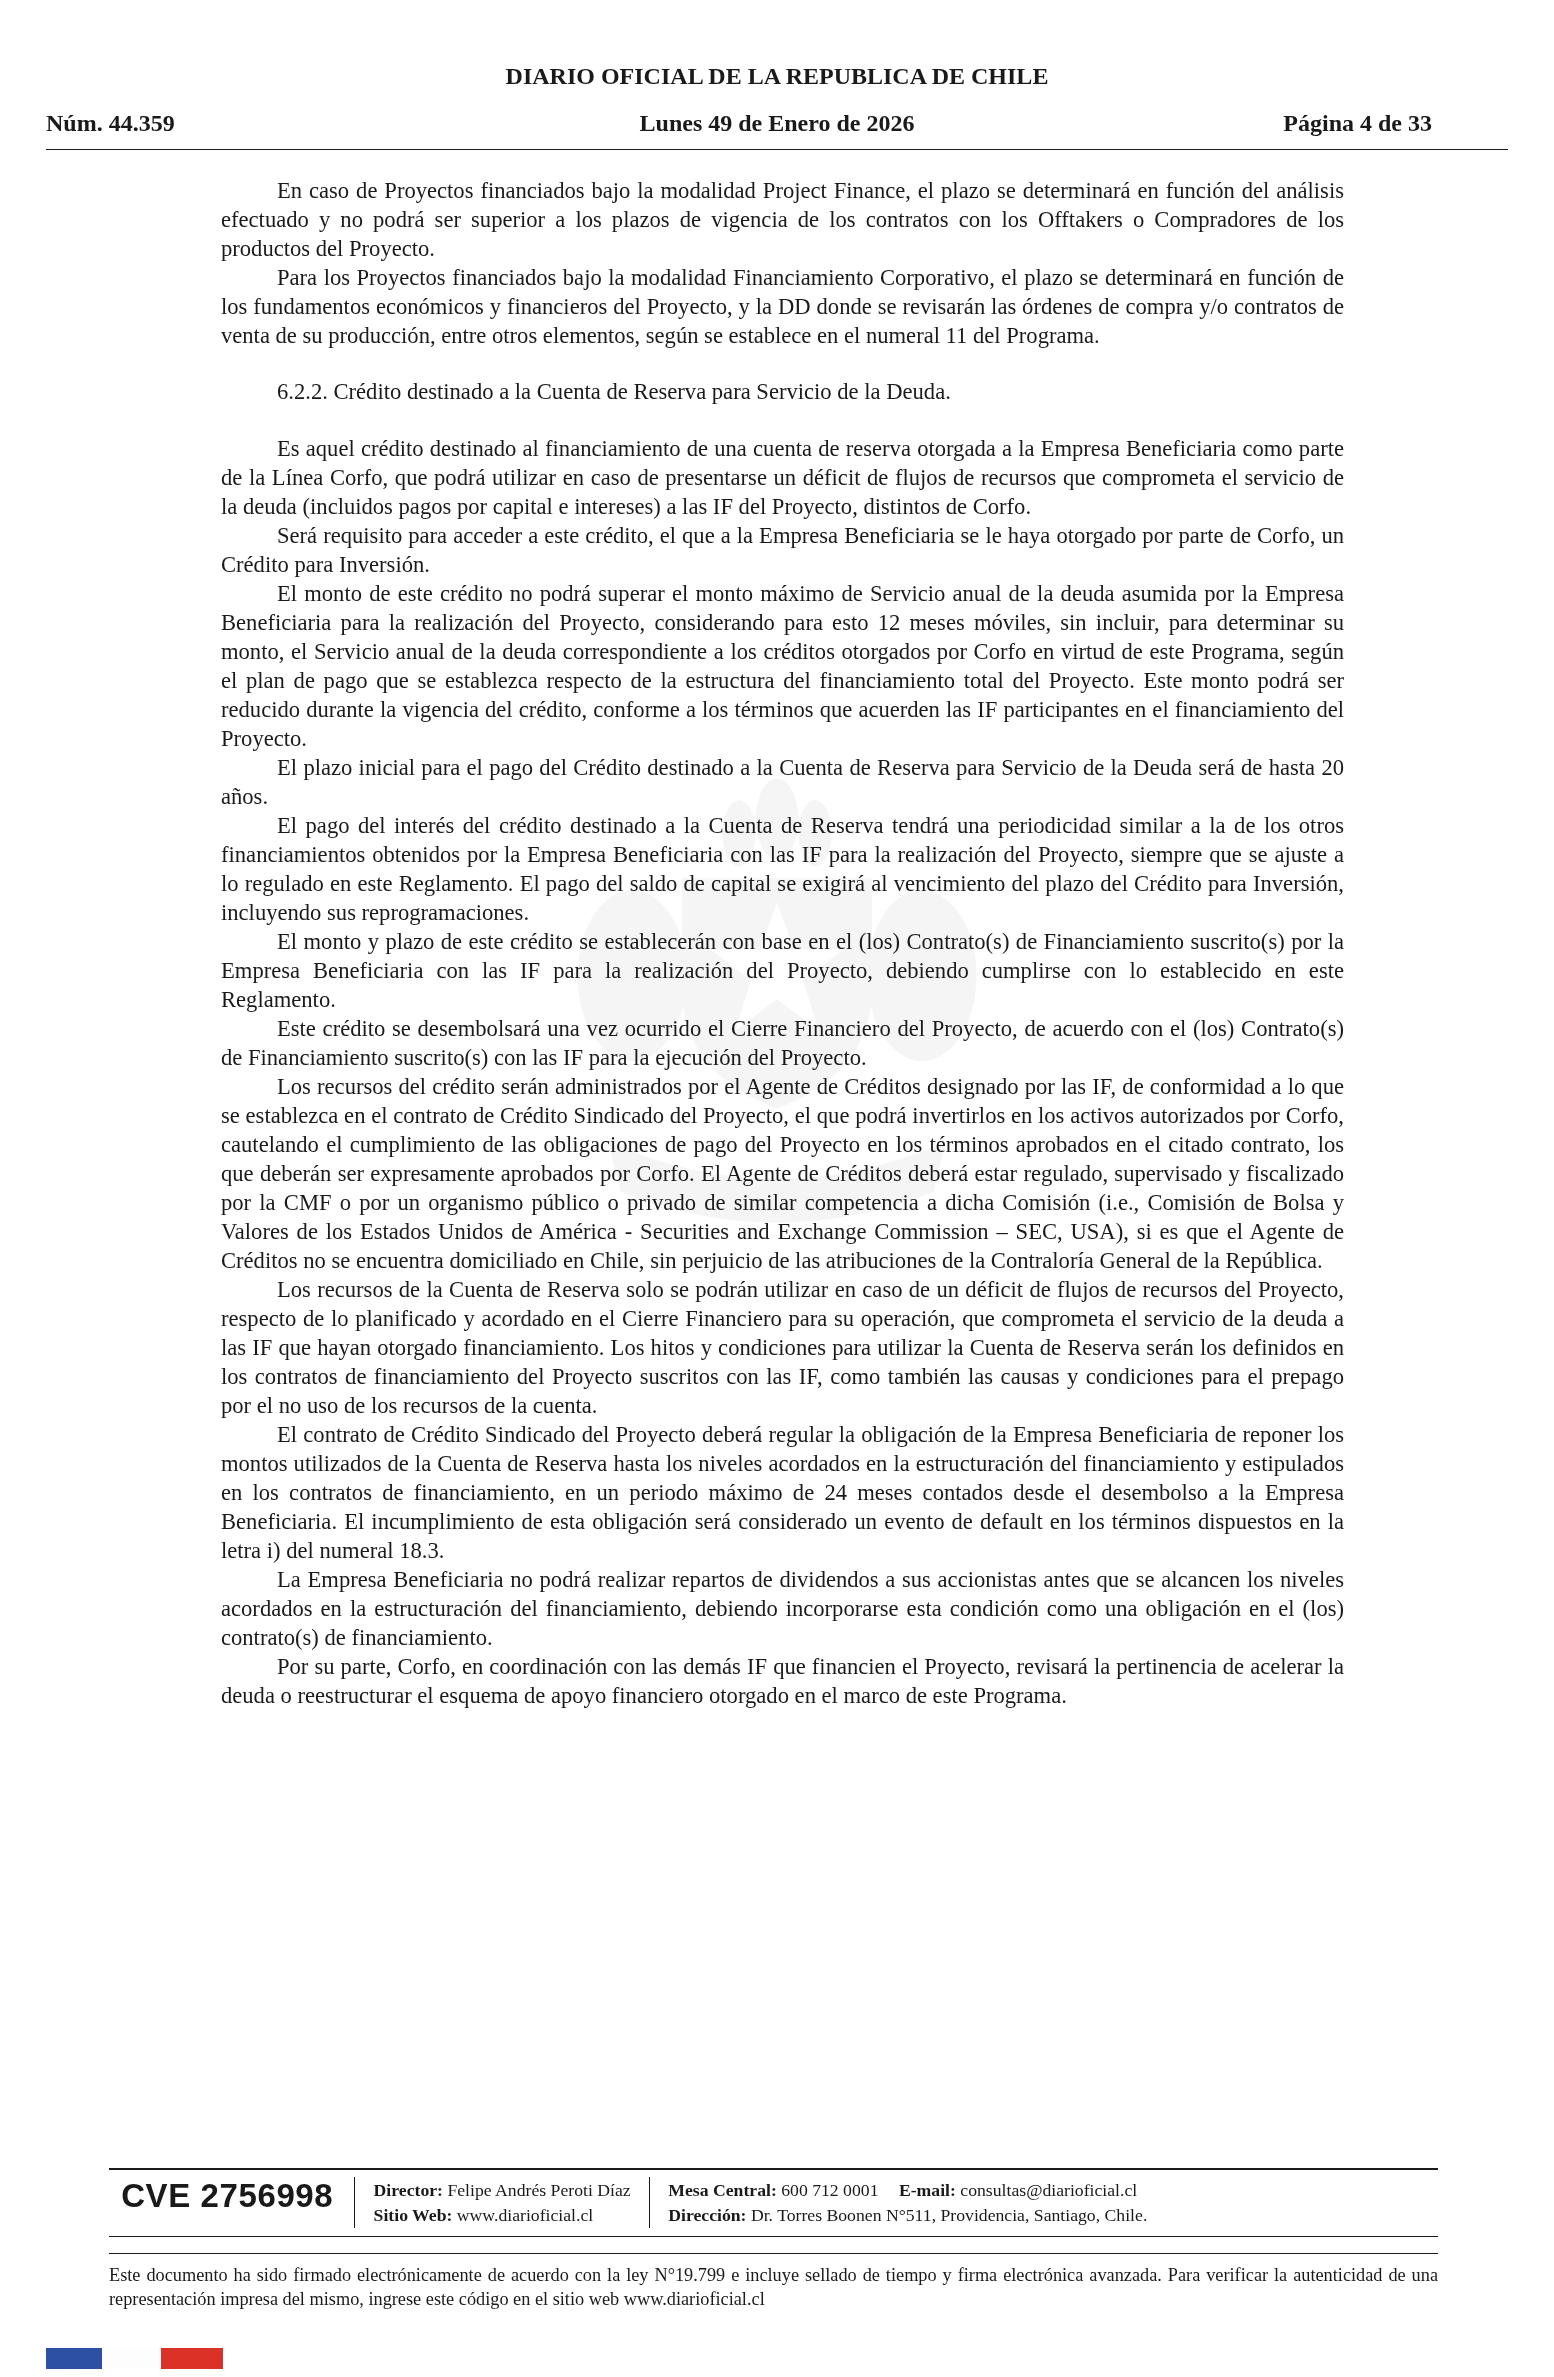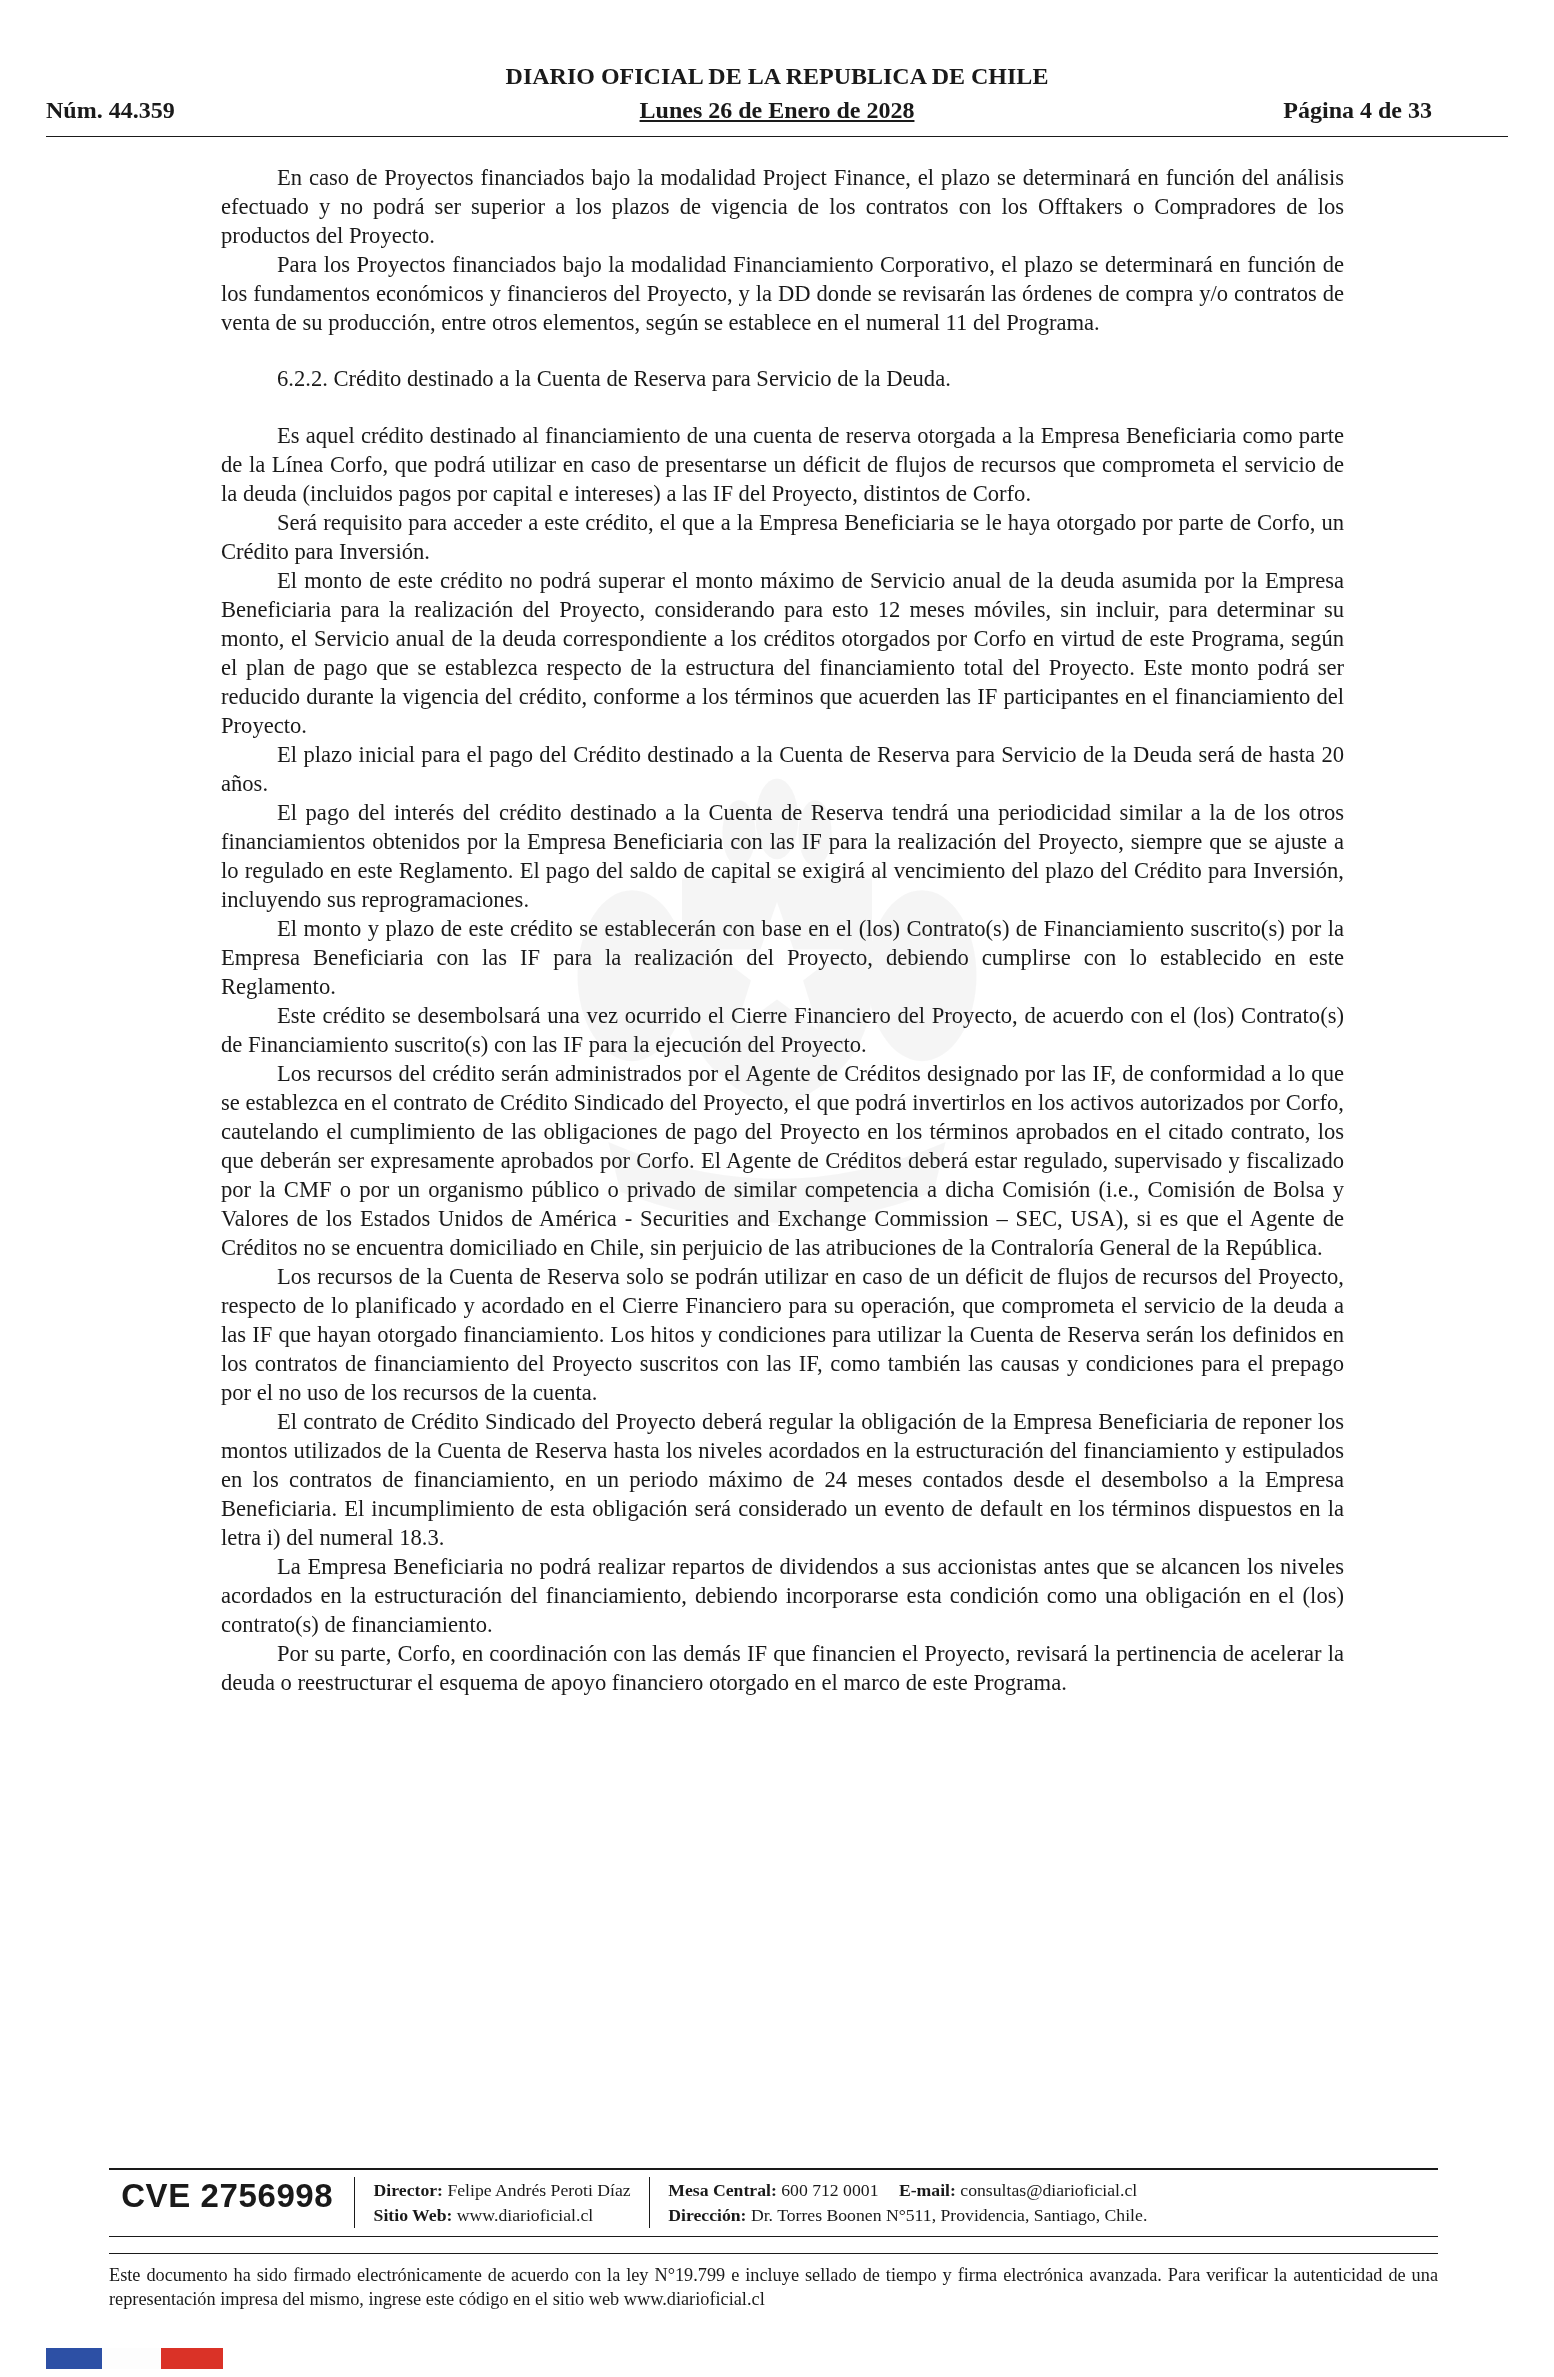--- a/index.html
+++ b/index.html
@@ -10,21 +10,21 @@
     height: 2377px;
     background: #ffffff;
     font-family: "Liberation Serif", serif;
     color: #1a1a1a;
     overflow: hidden;
   }
 
   
   .header { padding-top: 63px; font-weight: 700; font-size: 24px; }
   .header-title { text-align: center; }
-  .header-row { position: relative; margin-top: 7px; height: 30.5px; text-decoration: underline; }
+  .header-row { position: relative; margin-top: 20px; height: 30.5px; }
   .header-issue { position: absolute; left: 46px; top: 0; }
   .header-date { display: block; text-align: center; }
   .header-page { position: absolute; right: 122px; top: 0; }
   .header-rule { margin: 8.5px 46px 0 46px; border-top: 1.8px solid #1a1a1a; }
 
   
   .watermark {
     position: absolute;
     left: 50%;
     top: 750px;
@@ -105,21 +105,21 @@
       <ellipse cx="78" cy="190" rx="46" ry="72"></ellipse>
       <ellipse cx="322" cy="190" rx="46" ry="72"></ellipse>
       <path d="M58 330 q142 62 284 0 l-10 42 q-132 52 -264 0 z"></path>
     </g>
   </svg>
 
   <header class="header">
     <div class="header-title">DIARIO OFICIAL DE LA REPUBLICA DE CHILE</div>
     <div class="header-row">
       <span class="header-issue">Núm. 44.359</span>
-      <span class="header-date">Lunes 26 de Enero de 2028</span>
+      <span class="header-date">Lunes 49 de Enero de 2026</span>
       <span class="header-page">Página 4 de 33</span>
     </div>
     <div class="header-rule"></div>
   </header>
 
   <main class="body-text">
     <p>En caso de Proyectos financiados bajo la modalidad Project Finance, el plazo se determinará en función del análisis efectuado y no podrá ser superior a los plazos de vigencia de los contratos con los Offtakers o Compradores de los productos del Proyecto.</p>
     <p>Para los Proyectos financiados bajo la modalidad Financiamiento Corporativo, el plazo se determinará en función de los fundamentos económicos y financieros del Proyecto, y la DD donde se revisarán las órdenes de compra y/o contratos de venta de su producción, entre otros elementos, según se establece en el numeral 11 del Programa.</p>
     <p class="section-heading">6.2.2. Crédito destinado a la Cuenta de Reserva para Servicio de la Deuda.</p>
     <p>Es aquel crédito destinado al financiamiento de una cuenta de reserva otorgada a la Empresa Beneficiaria como parte de la Línea Corfo, que podrá utilizar en caso de presentarse un déficit de flujos de recursos que comprometa el servicio de la deuda (incluidos pagos por capital e intereses) a las IF del Proyecto, distintos de Corfo.</p>

